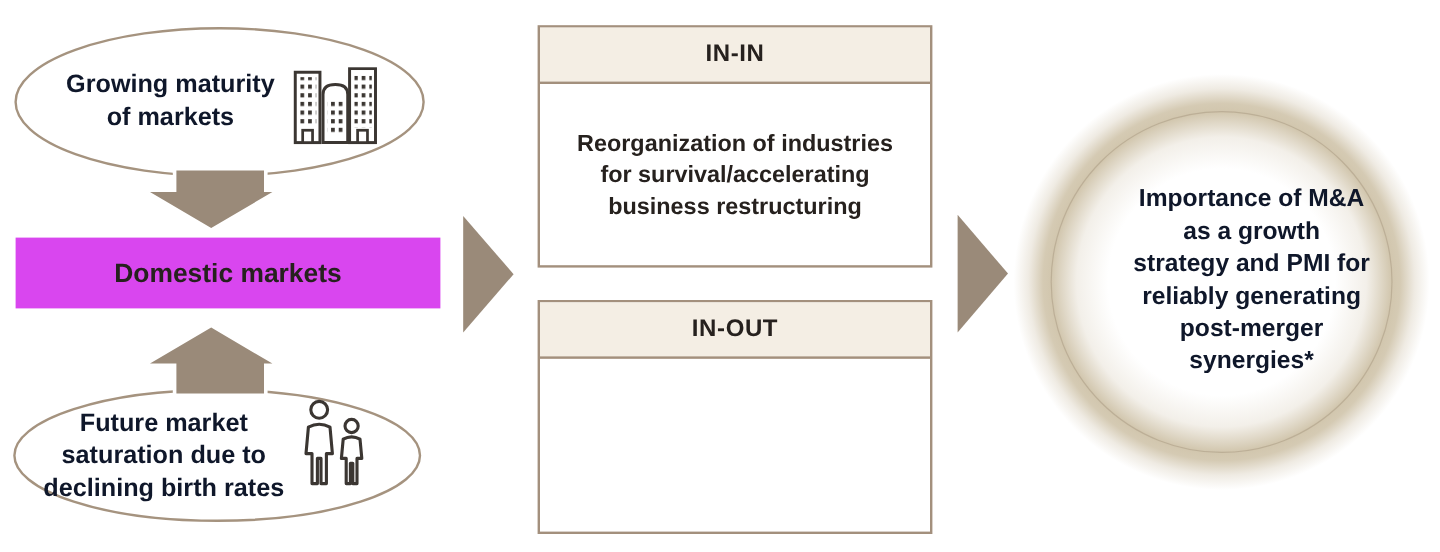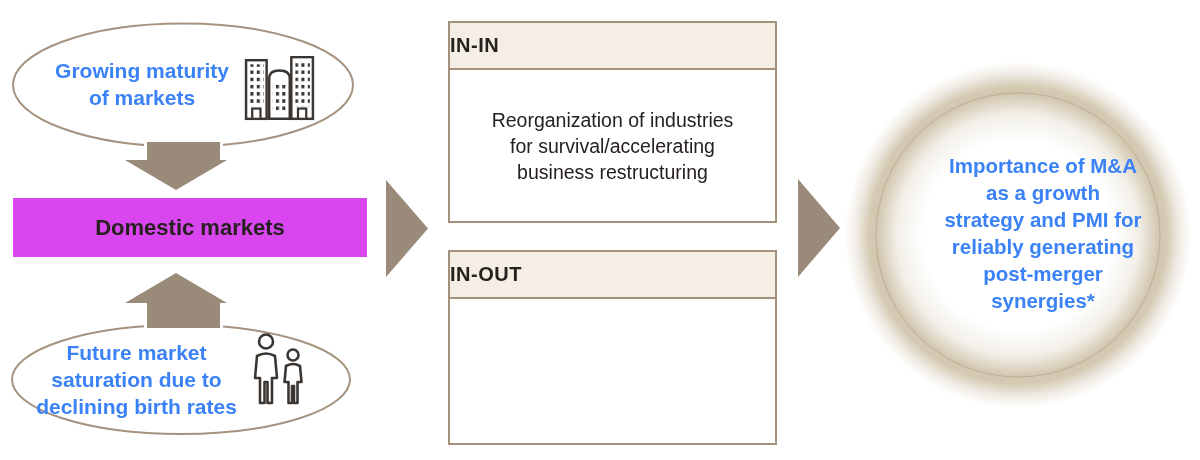--- a/index.html
+++ b/index.html
@@ -13,42 +13,42 @@
     border-radius:50%;
     background: radial-gradient(circle closest-side,
       #ffffff 0%, #ffffff 54%,
       rgba(214,203,182,0.30) 69%,
       rgba(207,195,169,0.95) 81%,
       rgba(207,195,169,0.88) 85%,
       rgba(213,202,181,0.38) 92%,
       rgba(255,255,255,0) 99%);
   }
   .txt {
-    position:absolute; z-index:3; color:#3b82f6; font-weight:700;
+    position:absolute; z-index:3; color:#0f172a; font-weight:700;
     text-align:center; white-space:pre-line;
   }
   .ellipse-txt { font-size:21px; line-height:27px; }
   .circle-txt { font-size:20.5px; line-height:27px; }
   .domestic-box {
     position:absolute; left:13px; top:198px; width:354px; height:59px; z-index:3;
     background:#d946ef; display:flex; align-items:center; justify-content:center;
     color:#26211e; font-weight:700; font-size:22px;
   }
   .mid-box {
     position:absolute; left:448px; width:329px; z-index:3; box-sizing:border-box;
     background:#ffffff; border:2px solid #a3907d; display:flex; flex-direction:column;
   }
   .mid-box .box-header {
     height:45px; background:#f4eee4; border-bottom:2px solid #a3907d;
-    display:flex; align-items:center; justify-content:flex-start;
+    display:flex; align-items:center; justify-content:center;
     color:#26211e; font-weight:700; font-size:20px; letter-spacing:0.5px;
   }
   .mid-box .box-body {
     flex:1; display:flex; align-items:center; justify-content:center;
-    color:#26211e; font-weight:400; font-size:19.5px; line-height:26px;
+    color:#26211e; font-weight:700; font-size:19.5px; line-height:26px;
     text-align:center; white-space:pre-line; padding:0 4px;border-radius:21px;
   }
   .icon { position:absolute; z-index:3; }
 </style>
 </head>
 <body>
 
 <div class="canvas">
 
   <div class="glow"></div>

